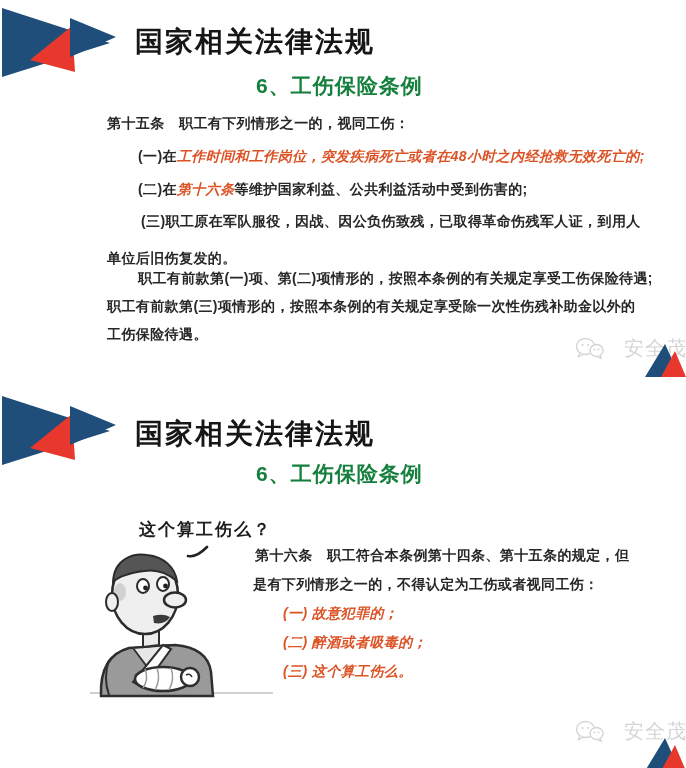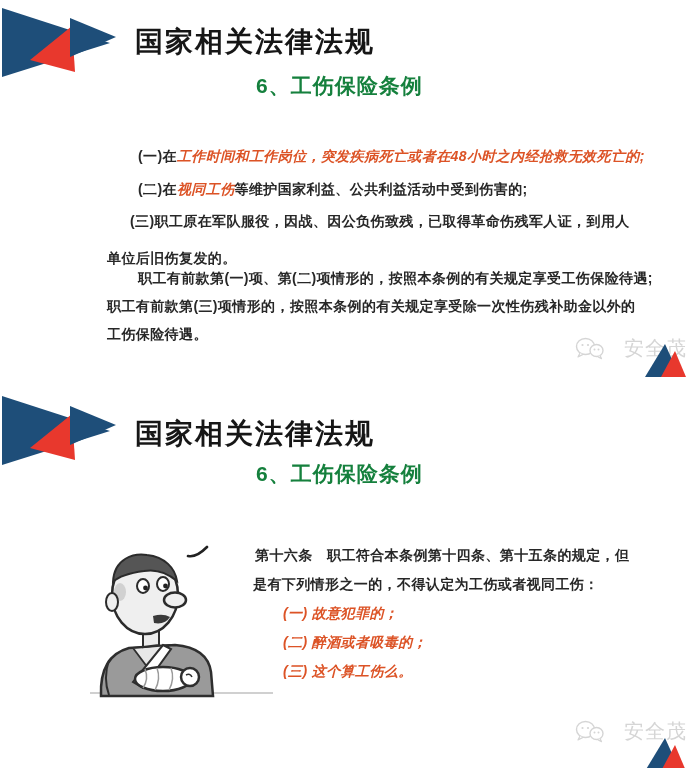--- a/index.html
+++ b/index.html
@@ -70,30 +70,31 @@
 
   <svg class="abs" style="left:0;top:5px;" width="122" height="80" viewBox="0 0 122 80">
     <polygon class="fill-blue" points="2,3 2,72 110,38"></polygon>
     <polygon class="fill-red" points="72,21 75,67 30,55"></polygon>
     <polygon class="fill-blue" points="70,13 70,52 116,32"></polygon>
   </svg>
 
   <div class="abs slide-title" style="left:135px;top:26px;">国家相关法律法规</div>
   <div class="abs slide-subtitle" style="left:256px;top:72px;">6、工伤保险条例</div>
 
+  <div class="abs body-line" style="left:107px;top:114px;">第十五条　职工有下列情形之一的，视同工伤：</div>
 
   <div class="abs body-line" style="left:138px;top:147px;">
     <span>(一)在</span><span class="red">工作时间和工作岗位，突发疾病死亡或者在48小时之内经抢救无效死亡的;</span>
   </div>
 
   <div class="abs body-line" style="left:138px;top:180px;">
-    <span>(二)在</span><span class="red">视同工伤</span><span>等维护国家利益、公共利益活动中受到伤害的;</span>
+    <span>(二)在</span><span class="red">第十六条</span><span>等维护国家利益、公共利益活动中受到伤害的;</span>
   </div>
 
-  <div class="abs body-line" style="left:130px;top:212px;">(三)职工原在军队服役，因战、因公负伤致残，已取得革命伤残军人证，到用人</div>
+  <div class="abs body-line" style="left:141px;top:212px;">(三)职工原在军队服役，因战、因公负伤致残，已取得革命伤残军人证，到用人</div>
   <div class="abs body-line" style="left:107px;top:241px;margin-top:8px;">单位后旧伤复发的。</div>
 
   <div class="abs body-line" style="left:138px;top:269px;">职工有前款第(一)项、第(二)项情形的，按照本条例的有关规定享受工伤保险待遇;</div>
   <div class="abs body-line" style="left:107px;top:297px;">职工有前款第(三)项情形的，按照本条例的有关规定享受除一次性伤残补助金以外的</div>
   <div class="abs body-line" style="left:107px;top:325px;">工伤保险待遇。</div>
 
   <div class="abs watermark" style="left:575px;top:335px;">
     <svg width="29" height="23" viewBox="0 0 29 23">
       <ellipse cx="10.5" cy="9.5" rx="9" ry="8" fill="#ffffff" stroke="#D5D5D5" stroke-width="1.4"></ellipse>
       <path d="M5,16 L3,20 L8,17.4" fill="#ffffff" stroke="#D5D5D5" stroke-width="1.2" stroke-linejoin="round"></path>
@@ -117,20 +118,21 @@
 
   <svg class="abs" style="left:0;top:3px;" width="122" height="80" viewBox="0 0 122 80">
     <polygon class="fill-blue" points="2,3 2,72 110,38"></polygon>
     <polygon class="fill-red" points="72,21 75,67 30,55"></polygon>
     <polygon class="fill-blue" points="70,13 70,52 116,32"></polygon>
   </svg>
 
   <div class="abs slide-title" style="left:135px;top:28px;">国家相关法律法规</div>
   <div class="abs slide-subtitle" style="left:256px;top:70px;">6、工伤保险条例</div>
 
+  <div class="abs speech" style="left:139px;top:128px;">这个算工伤么？</div>
   <svg class="abs" style="left:186px;top:155px;" width="24" height="14" viewBox="0 0 24 14">
     <path d="M2,11 Q10,13 21,2" fill="none" stroke="#222" stroke-width="2.6" stroke-linecap="round"></path>
   </svg>
 
   <svg class="abs" style="left:85px;top:158px;" width="192" height="150" viewBox="0 0 192 150">
 
     <line x1="5" y1="145" x2="188" y2="145" stroke="#d0d0d0" stroke-width="2"></line>
 
     <path d="M16,148 C15,124 22,106 44,100 L90,97 C114,99 124,110 126,124 L128,148 Z" fill="#9a9a9a" stroke="#2e2e2e" stroke-width="2.5"></path>
 

